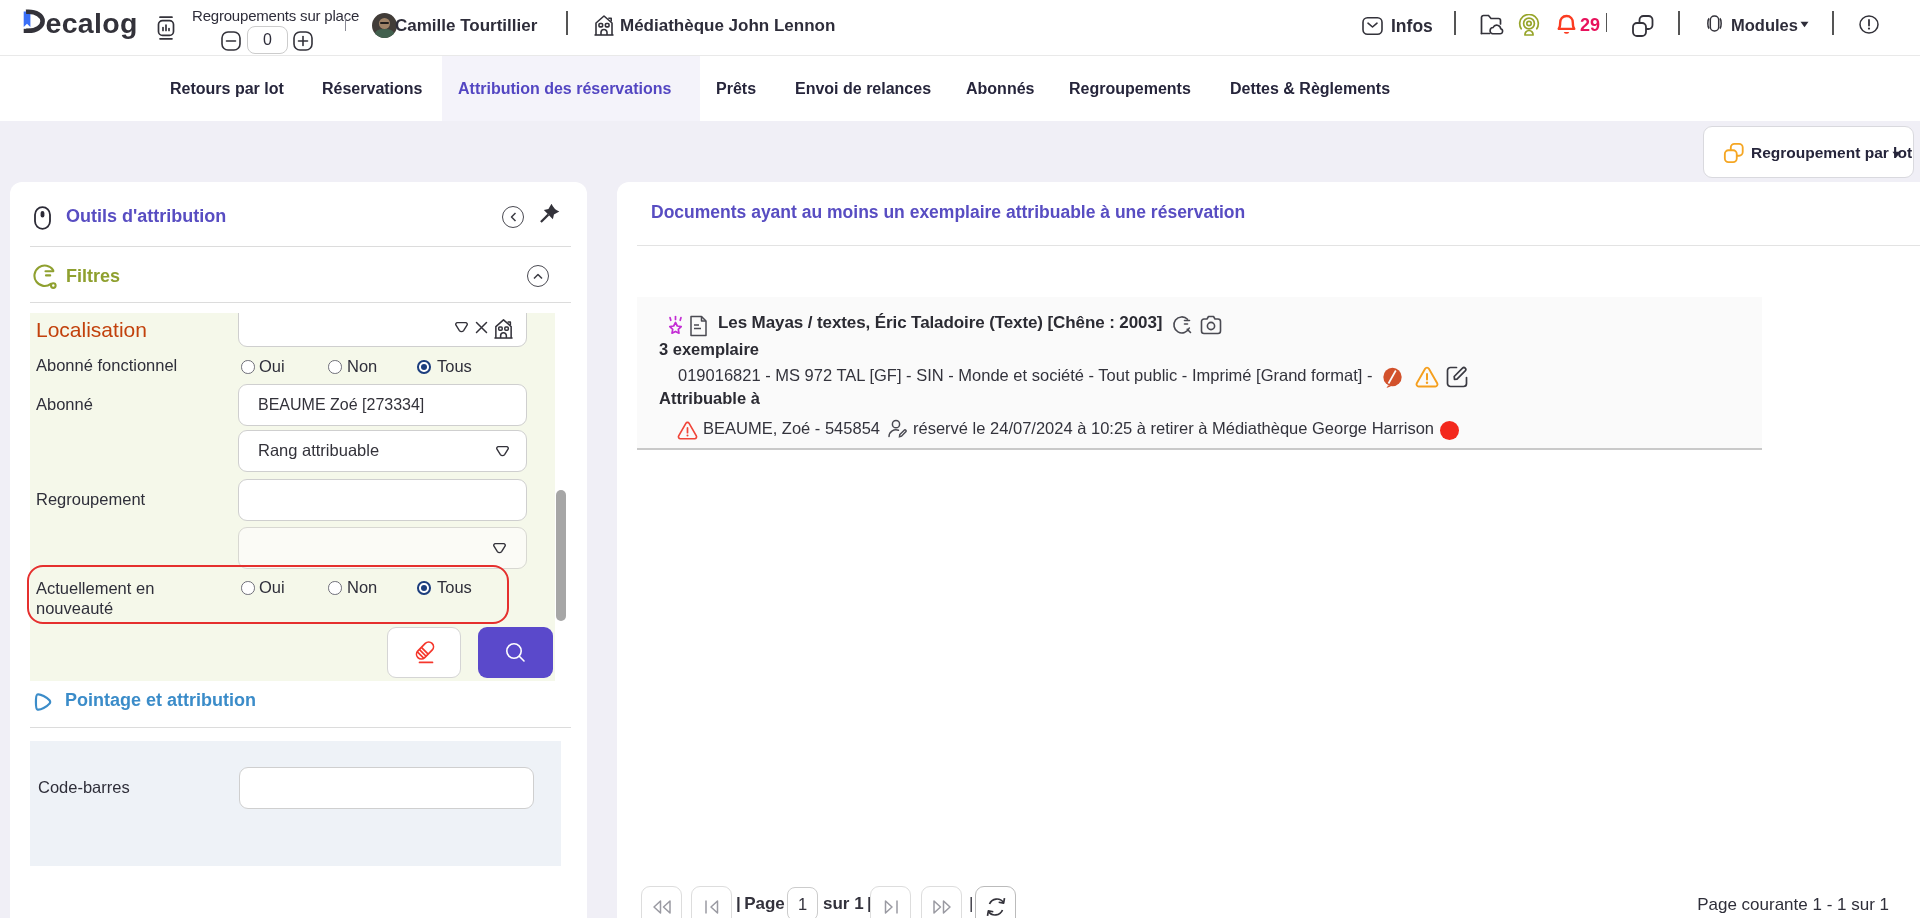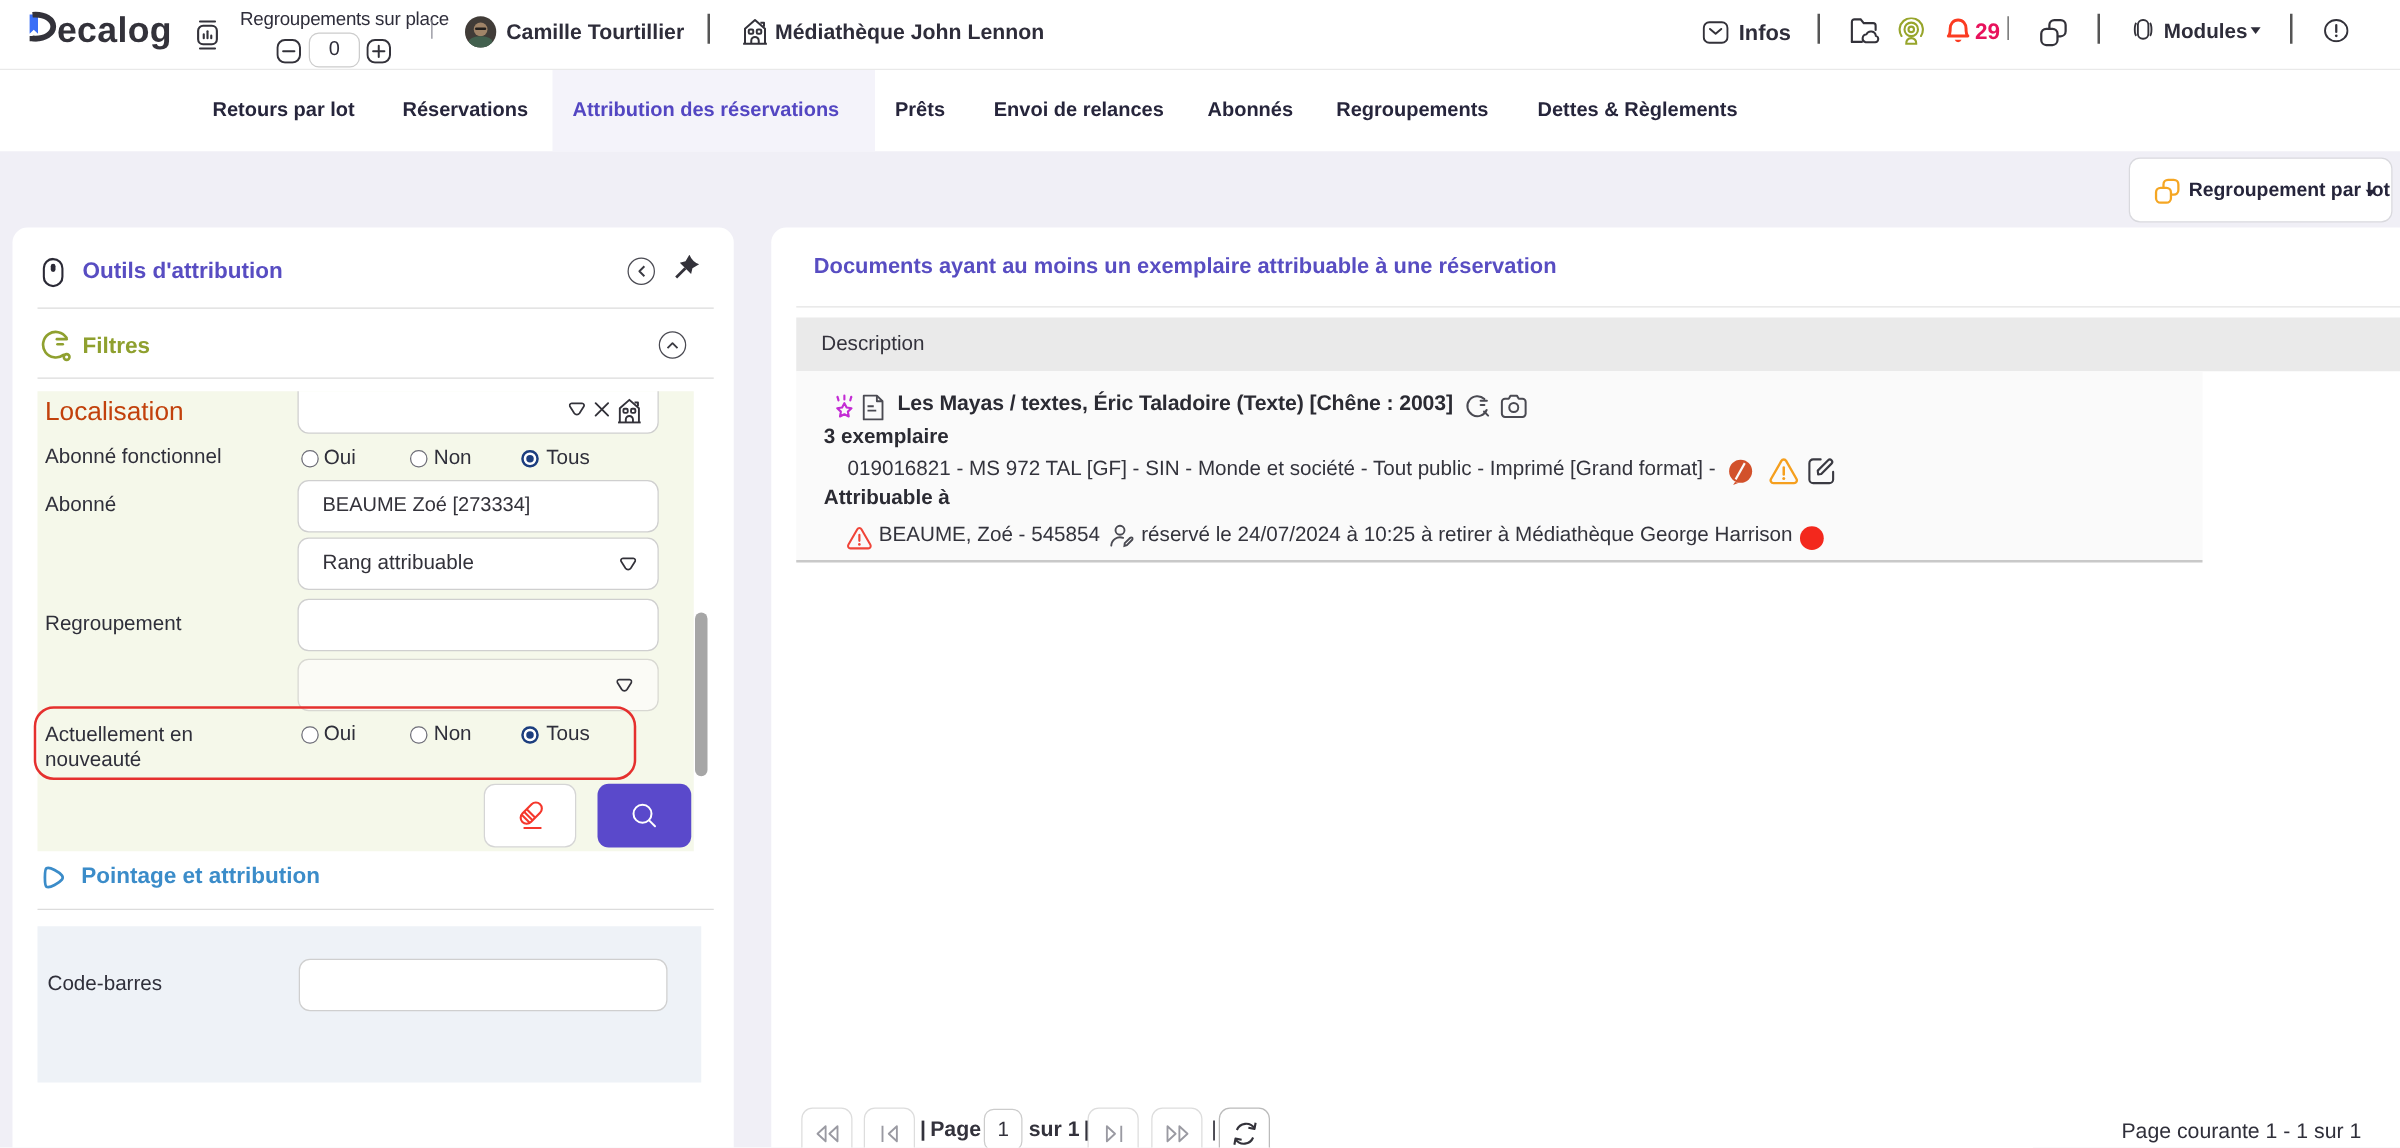--- a/index.html
+++ b/index.html
@@ -61,21 +61,21 @@
       <rect x="1" y="1" width="18" height="18" rx="6" fill="none" stroke="#33323a" stroke-width="1.6"></rect>
       <line x1="5.5" y1="10" x2="14.5" y2="10" stroke="#33323a" stroke-width="1.6" stroke-linecap="round"></line>
       <line x1="10" y1="5.5" x2="10" y2="14.5" stroke="#33323a" stroke-width="1.6" stroke-linecap="round"></line>
     </svg>
 
     <div class="abs" style="left:372px;top:13px;width:25px;height:25px;border-radius:50%;background:#413c38;overflow:hidden;">
       <div class="abs" style="left:7px;top:5px;width:11px;height:11px;border-radius:50%;background:#a08468;"></div>
       <div class="abs" style="left:8px;top:8.5px;width:9px;height:2.5px;background:#221f1d;border-radius:1px;"></div>
       <div class="abs" style="left:3px;top:16px;width:19px;height:10px;border-radius:45% 45% 0 0;background:#42604e;"></div>
     </div>
-    <div class="abs" style="left:405px;top:16px;font-size:17px;font-weight:bold;color:#2e2d3a;">Camille Tourtillier</div>
+    <div class="abs" style="left:395px;top:16px;font-size:17px;font-weight:bold;color:#2e2d3a;">Camille Tourtillier</div>
     <div class="vsep" style="left:566px;top:11px;height:24px;background:#555;width:1.5px;"></div>
 
     <svg class="abs" style="left:593px;top:13px;" width="22" height="23" viewBox="0 0 22 23">
       <g fill="none" stroke="#33323a" stroke-width="1.6" stroke-linejoin="round">
         <path d="M3 22 L3 10 L11 3 L19 10 L19 22"></path>
         <path d="M1.5 22 L20.5 22"></path>
         <path d="M15.3 5.2 L18.2 5.2 L18.2 8.4"></path>
         <rect x="6" y="10.5" width="3.6" height="3.4" rx="1"></rect>
         <rect x="12.4" y="10.5" width="3.6" height="3.4" rx="1"></rect>
         <path d="M8 22 L8 19.5 A3 3 0 0 1 14 19.5 L14 22"></path>
@@ -282,23 +282,20 @@
     <div class="abs" style="left:20px;top:545px;width:541px;height:1px;background:#dcdcdc;"></div>
 
     <div class="abs" style="left:20px;top:559px;width:531px;height:125px;background:#eef2f7;">
       <div class="abs" style="left:8px;top:37px;font-size:16.5px;color:#2f2f3a;">Code-barres</div>
       <div class="inp" style="left:209px;top:26px;width:295px;height:42px;"></div>
     </div>
   </div>
   <div class="rcard" id="rcard">
     <div class="abs" style="left:34px;top:20px;font-size:17.5px;font-weight:bold;color:#584dc2;">Documents ayant au moins un exemplaire attribuable à une réservation</div>
     <div class="abs" style="left:20px;top:63px;width:1283px;height:1px;background:#e3e3e3;"></div>
-    <div class="abs" style="left:20px;top:72px;width:1283px;height:43px;background:#eaeaea;">
-      <div class="abs" style="left:20px;top:12px;font-size:16.5px;color:#33323c;">Description</div>
-    </div>
 
     <div class="abs" style="left:20px;top:115px;width:1125px;height:153px;background:#fafafa;border-bottom:2px solid #c9c9c9;">
 
       <svg class="abs" style="left:29px;top:18px;" width="19" height="22" viewBox="0 0 19 22">
         <g stroke="#c32cd4" fill="none" stroke-width="1.7" stroke-linecap="round" stroke-linejoin="round">
           <path d="M9.5 7.5 L11.3 11 L15.2 11.6 L12.3 14.3 L13 18.2 L9.5 16.4 L6 18.2 L6.7 14.3 L3.8 11.6 L7.7 11 Z"></path>
           <line x1="9.5" y1="1.5" x2="9.5" y2="4.5"></line>
           <line x1="4" y1="2.5" x2="4.8" y2="5.3"></line>
           <line x1="15" y1="2.5" x2="14.2" y2="5.3"></line>
         </g>

